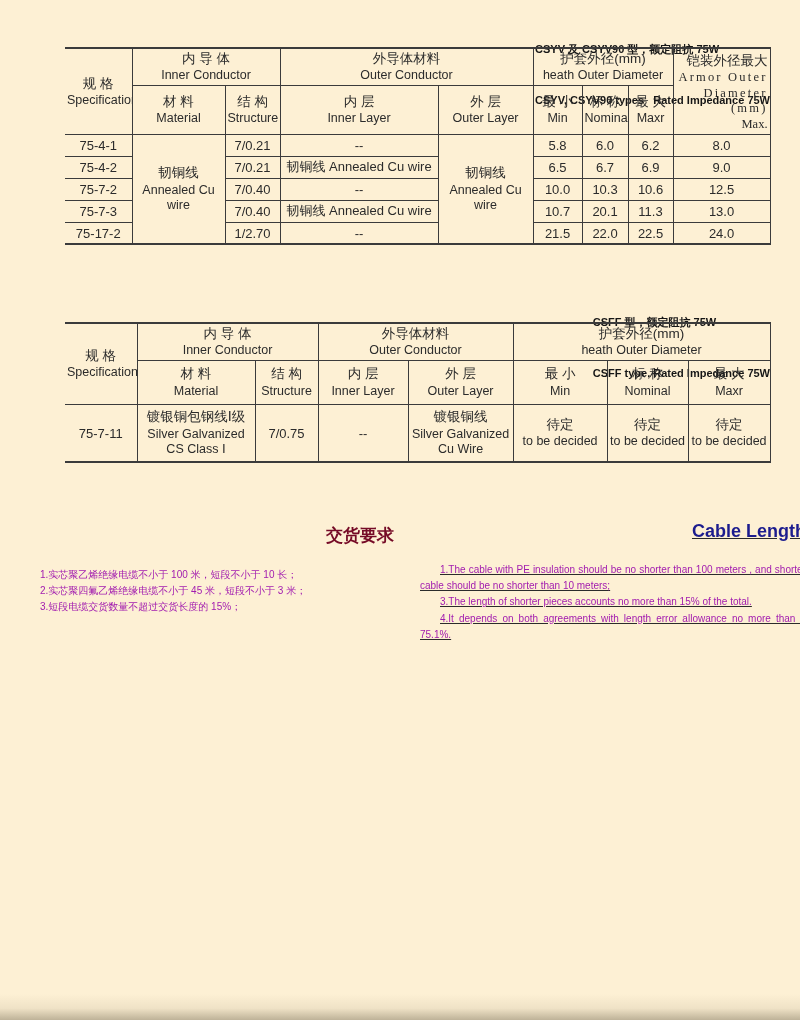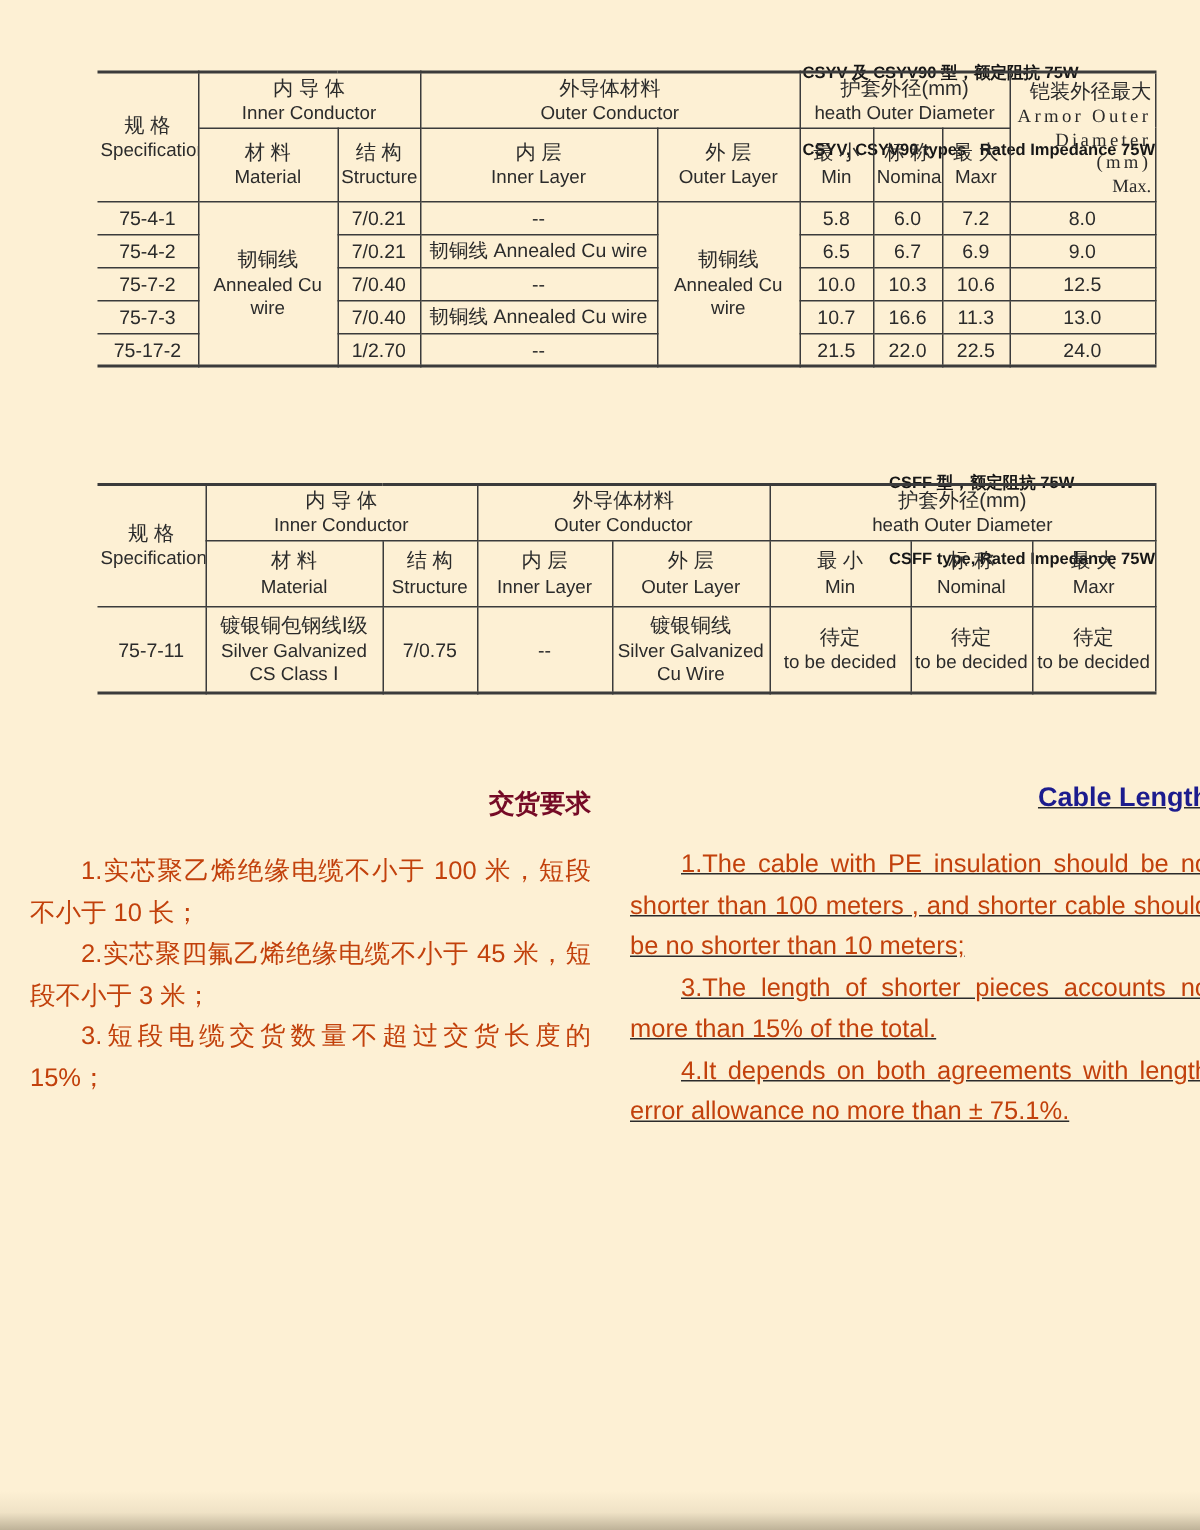--- a/index.html
+++ b/index.html
@@ -38,21 +38,21 @@
   .armor-hd .en { letter-spacing:2.2px;font-family:Liberation Serif, serif; }
   .armor-hd .en.nosp { letter-spacing:0; }
 
   
   .col { position:absolute; text-align:justify; }
   .col-left  { left:20px;  top:524px; width:374px; }
   .col-right { left:420px; top:521px; width:386px;text-decoration:underline; }
   .col h2 { font-size:17px; font-weight:bold; margin:0 0 20px 8px; text-align:right; }
   .col-left  h2 { color:var(--heading-red,#750a26); }
   .col-right h2 { color:var(--heading-blue,#1c1c8e); font-size:18px; }
-  .col p { font-size:17px; line-height:1.62; text-indent:2em; color:#c2410c; }
+  .col p { font-size:10px; line-height:1.62; text-indent:2em; color:#a21caf; }
 
   .bottom-shade { position:absolute; left:0; right:0; bottom:0; height:26px;
     background:linear-gradient(180deg, rgba(120,105,75,0) 0%, rgba(120,105,75,0.10) 55%, rgba(95,85,62,0.40) 100%); }
 </style>
 </head>
 <body>
 
 <div class="page">
 
   <div class="titles titles1">
@@ -134,21 +134,21 @@
         <span class="en">Annealed Cu wire</span>
       </td>
       <td class="num">7/0.21</td>
       <td class="one-line">--</td>
       <td rowspan="5">
         <span class="zh">韧铜线</span>
         <span class="en">Annealed Cu wire</span>
       </td>
       <td class="num">5.8</td>
       <td class="num">6.0</td>
-      <td class="num">7.2</td>
+      <td class="num">6.2</td>
       <td class="num">8.0</td>
     </tr>
     <tr class="drow">
       <td class="num">75-4-2</td>
       <td class="num">7/0.21</td>
       <td class="one-line">韧铜线 Annealed Cu wire</td>
       <td class="num">6.5</td>
       <td class="num">6.7</td>
       <td class="num">6.9</td>
       <td class="num">9.0</td>
@@ -160,21 +160,21 @@
       <td class="num">10.0</td>
       <td class="num">10.3</td>
       <td class="num">10.6</td>
       <td class="num">12.5</td>
     </tr>
     <tr class="drow">
       <td class="num">75-7-3</td>
       <td class="num">7/0.40</td>
       <td class="one-line">韧铜线 Annealed Cu wire</td>
       <td class="num">10.7</td>
-      <td class="num">16.6</td>
+      <td class="num">20.1</td>
       <td class="num">11.3</td>
       <td class="num">13.0</td>
     </tr>
     <tr class="drow">
       <td class="num">75-17-2</td>
       <td class="num">1/2.70</td>
       <td class="one-line">--</td>
       <td class="num">21.5</td>
       <td class="num">22.0</td>
       <td class="num">22.5</td>

